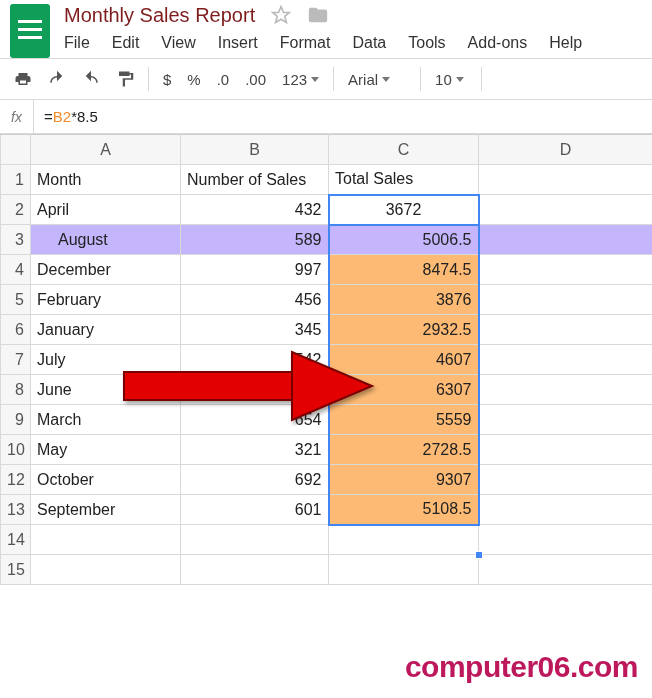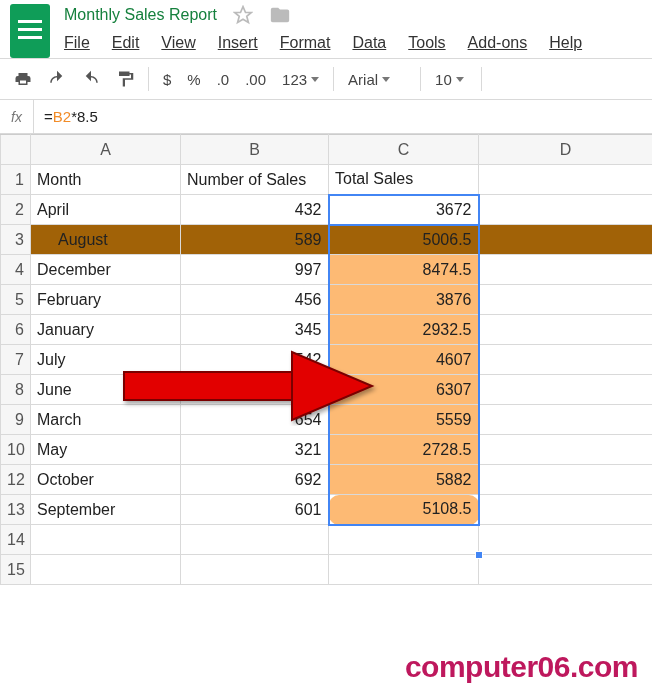--- a/index.html
+++ b/index.html
@@ -48,34 +48,34 @@
   }
 
   .title-col { flex: 1; }
   .title-row {
     display: flex;
     align-items: center;
     gap: 16px;
     height: 30px;
   }
   .doc-title {
-    font-size: 16px;
-    color: #15803d;
+    font-size: 20px;
+    color: #7f1d1d;
     white-space: nowrap;
   }
   .topbar svg { display: block; }
 
   .menubar {
     display: flex;
     gap: 22px;
     padding: 4px 0 6px 0;
     font-size: 16px;
     color: #333;
   }
-  .menubar > div { cursor: default; text-decoration: underline; }
+  .menubar > div { cursor: default; }
 
   
   .toolbar {
     display: flex;
     align-items: center;
     gap: 4px;
     border-top: 1px solid #d9d9d9;
     border-bottom: 1px solid #d9d9d9;
     height: 42px;
     padding: 0 8px;
@@ -168,32 +168,33 @@
     text-align: center;
     font-size: 14px;
   }
   th.colhdr { height: 26px; }
   table.sheet tr.hdr-row th { border-top: 1px solid #ccc; }
   td.rowhdr { text-align: right; padding-right: 6px; }
 
   td.num { text-align: right; }
   td.txt { text-align: left; }
 
-  tr.hl td:not(.rowhdr) { background: #a16207; padding-left: 27px; }
+  tr.hl td:not(.rowhdr) { background: #c4b5fd; padding-left: 27px; }
 
   
   td.sel { background: #fdba74; }
   td.sel.active {
     background: #fff;
     outline: 2px solid #4285f4;
     outline-offset: -1px;
+    text-align: center;
   }
   
   td.sel-top    { border-top:    2px solid #4285f4 !important; }
-  td.sel-bottom { border-bottom: 2px solid #4285f4 !important; border-radius: 10px; }
+  td.sel-bottom { border-bottom: 2px solid #4285f4 !important; }
   td.sel-left   { border-left:   2px solid #4285f4 !important; }
   td.sel-right  { border-right:  2px solid #4285f4 !important; }
 
   
   .fill-handle {
     position: absolute;
     width: 8px; height: 8px;
     background: #4285f4;
     border: 1px solid #fff;
     cursor: crosshair;
@@ -390,21 +391,21 @@
           <td class="rowhdr">10</td>
           <td class="txt">May</td>
           <td class="num">321</td>
           <td class="num sel sel-left sel-right">2728.5</td>
           <td></td>
         </tr>
         <tr>
           <td class="rowhdr">12</td>
           <td class="txt">October</td>
           <td class="num">692</td>
-          <td class="num sel sel-left sel-right">5882</td>
+          <td class="num sel sel-left sel-right">9307</td>
           <td></td>
         </tr>
         <tr>
           <td class="rowhdr">13</td>
           <td class="txt">September</td>
           <td class="num">601</td>
           <td class="num sel sel-left sel-right sel-bottom">5108.5</td>
           <td></td>
         </tr>
         <tr>

